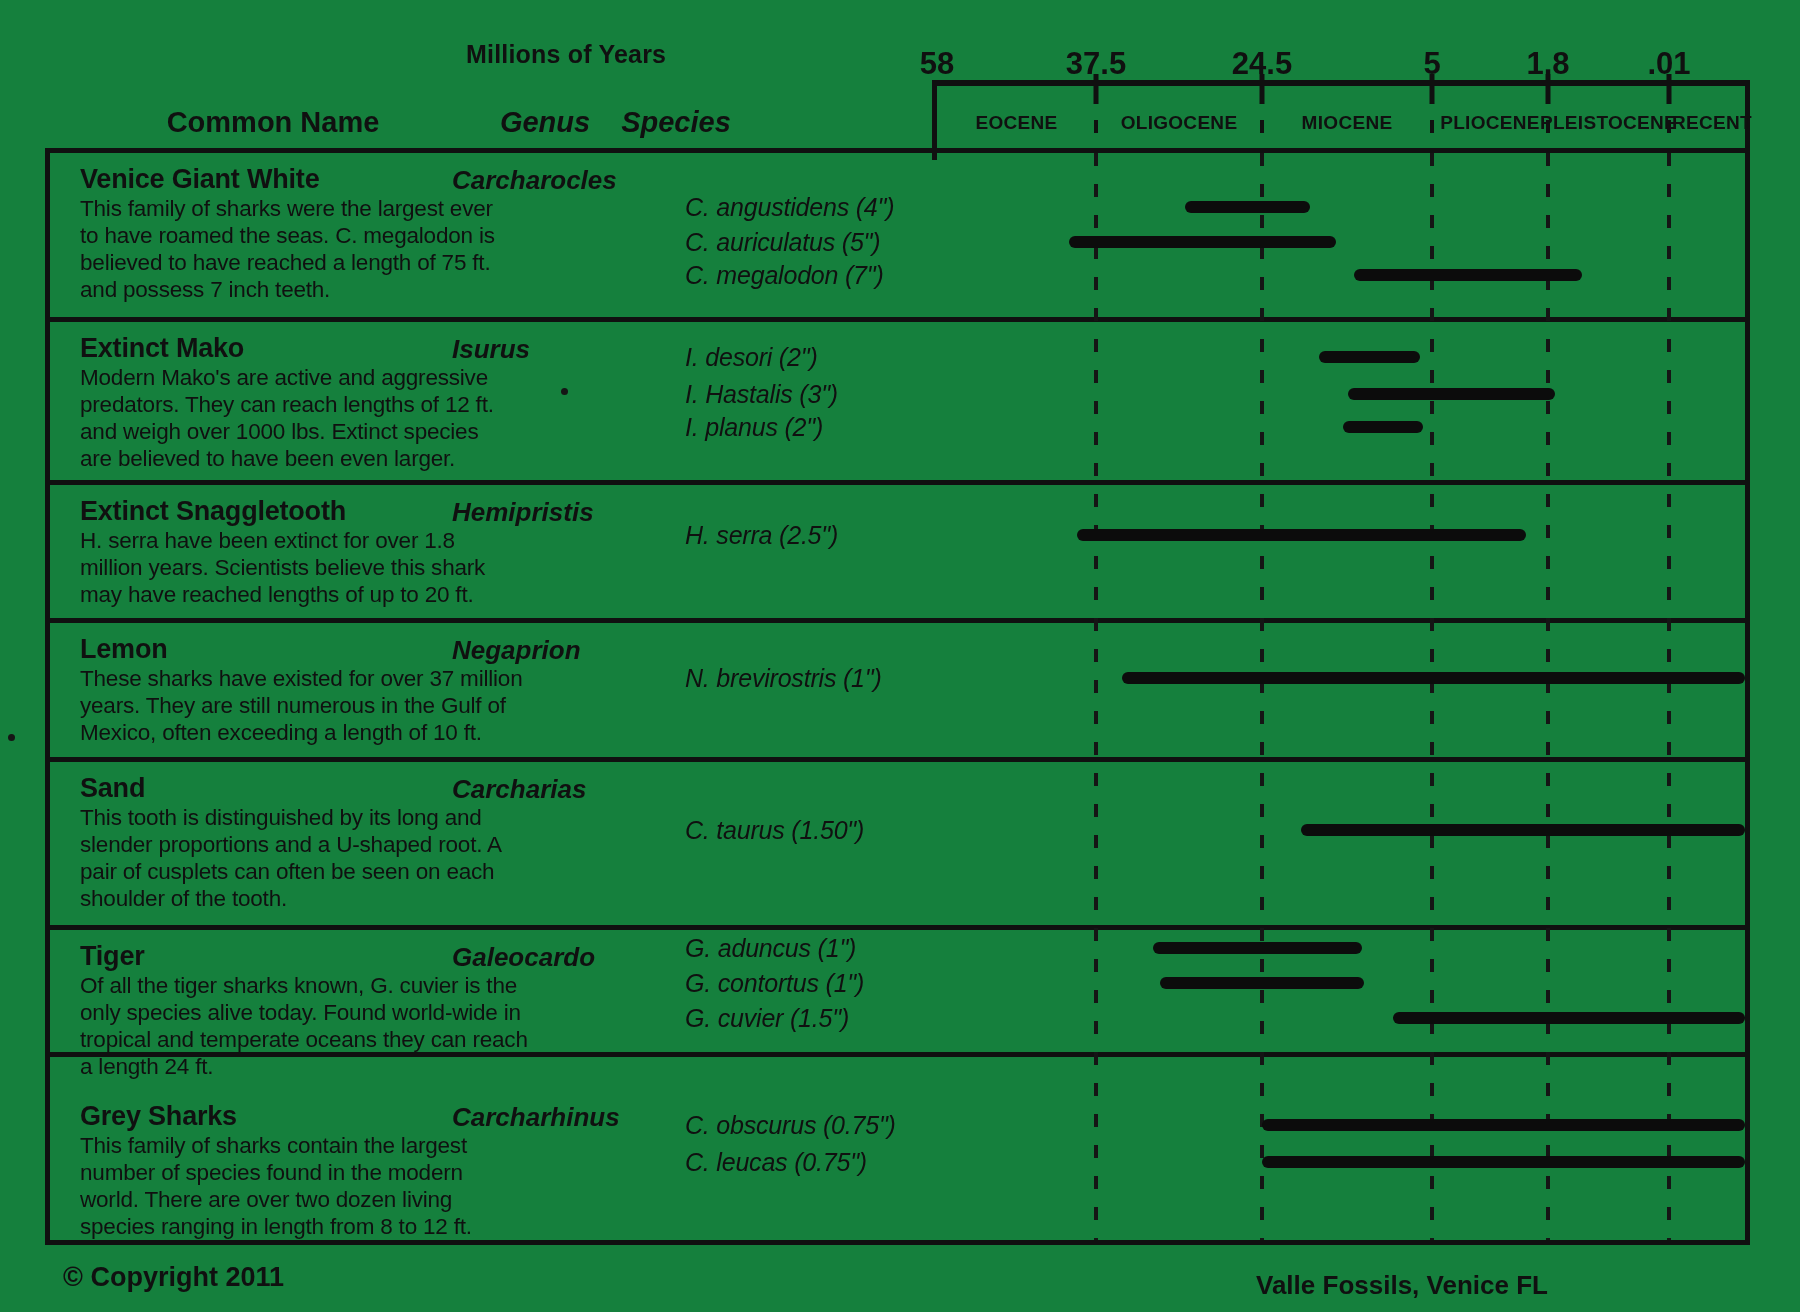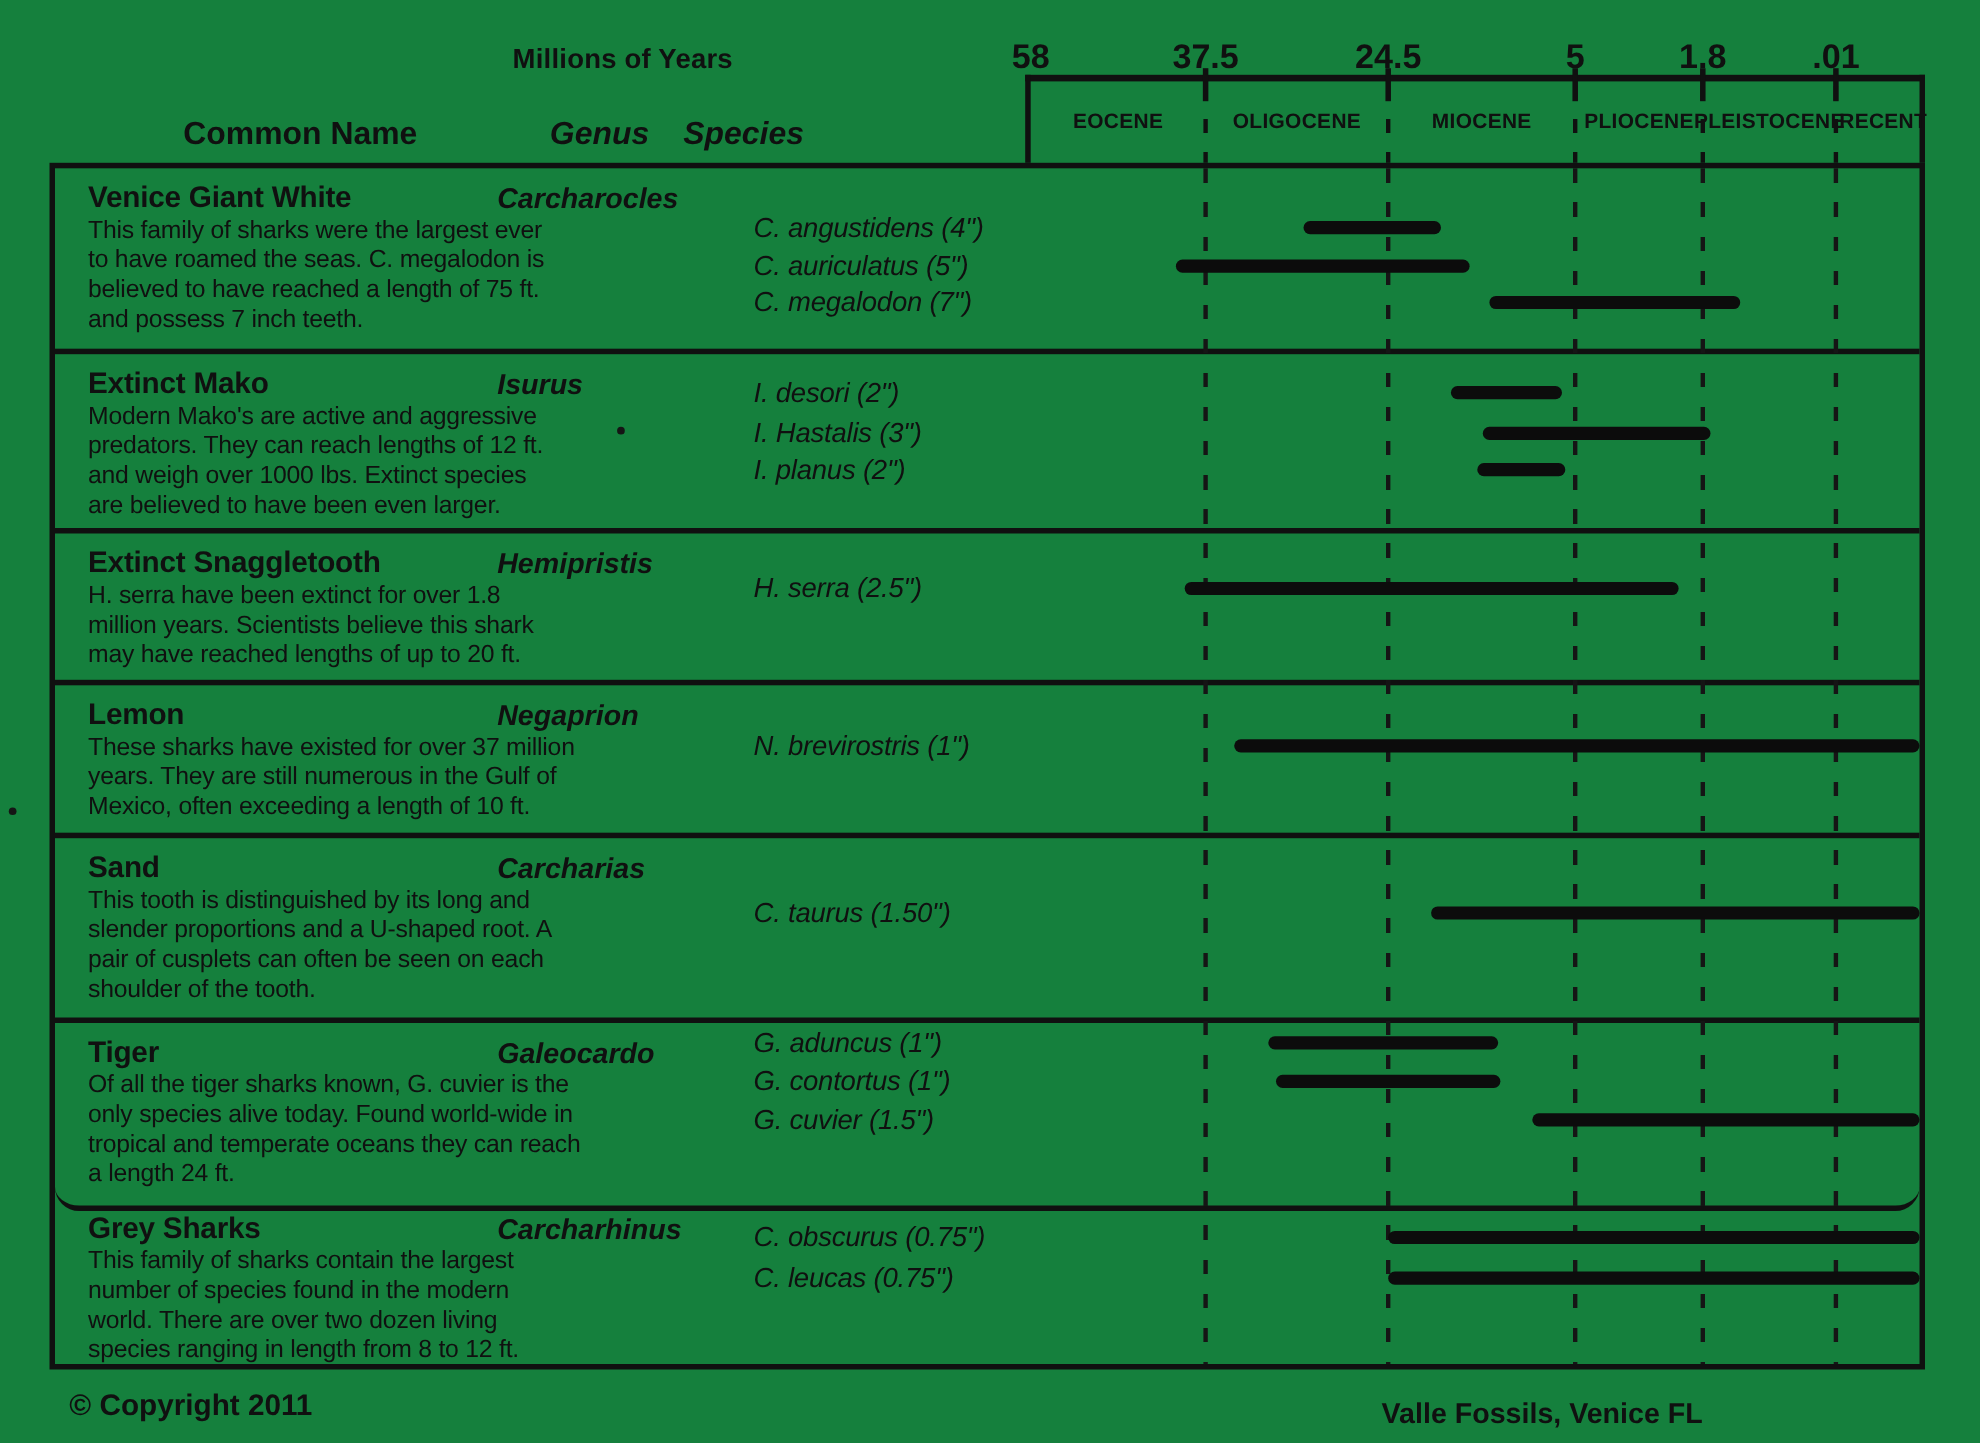--- a/index.html
+++ b/index.html
@@ -7,21 +7,21 @@
     position:relative;width:1800px;height:1312px;background:#15803d;
     font-family:"Liberation Sans","DejaVu Sans",sans-serif;color:#101010;
     overflow:hidden;
   }
   .abs{position:absolute;}
   
   .moy{left:466px;top:40px;font-size:25px;font-weight:bold;letter-spacing:0.2px;}
   .colhead{top:106px;font-size:29px;font-weight:bold;transform:translateX(-50%);white-space:nowrap;}
   .colhead.italic{font-style:italic;}
   
-  .tlbox{left:932px;top:68px;width:818px;height:80px;border-top:6px solid #101010;
+  .tlbox{left:932px;top:80px;width:818px;height:80px;border-top:6px solid #101010;
          border-left:5px solid #101010;border-right:5px solid #101010;box-sizing:border-box;}
   .ticknum{position:absolute;top:-40px;transform:translateX(-50%);font-size:31px;font-weight:bold;white-space:nowrap;}
   .tickmark{position:absolute;top:-12px;width:5px;height:30px;background:#101010;transform:translateX(-50%);}
   .epoch{position:absolute;top:0;height:74px;display:flex;align-items:center;justify-content:center;
          font-size:19px;font-weight:bold;letter-spacing:0.3px;white-space:nowrap;}
   .hdash{position:absolute;top:4px;width:4px;height:70px;
          background:repeating-linear-gradient(to bottom,#101010 0 13px,transparent 13px 30px);transform:translateX(-50%);}
   
   .tbody{left:45px;top:148px;width:1705px;height:1097px;border:5px solid #101010;box-sizing:border-box;}
   .vdash{position:absolute;top:0;width:4px;height:100%;
@@ -140,21 +140,21 @@
           <div class="rowtitle">Sand</div>
           <div class="descline">This tooth is distinguished by its long and</div>
           <div class="descline">slender proportions and a U-shaped root. A</div>
           <div class="descline">pair of cusplets can often be seen on each</div>
           <div class="descline">shoulder of the tooth.</div>
         </div>
         <div class="rowgenus">Carcharias</div>
         <div class="spname" style="top: 53px;">C. taurus (1.50")</div>
         <div class="bar" style="left: 1251.23px; width: 443.769px; top: 62px;"></div>
       </div>
-      <div class="row" style="top: 777px; height: 171px; border-radius: 22px;">
+      <div class="row" style="top: 777px; height: 127px;">
         <div class="rowtext">
           <div class="rowtitle">Tiger</div>
           <div class="descline">Of all the tiger sharks known, G. cuvier is the</div>
           <div class="descline">only species alive today. Found world-wide in</div>
           <div class="descline">tropical and temperate oceans they can reach</div>
           <div class="descline">a length 24 ft.</div>
         </div>
         <div class="rowgenus">Galeocardo</div>
         <div class="spname" style="top: 3px;">G. aduncus (1")</div>
         <div class="bar" style="left: 1103.46px; width: 208.795px; top: 12px;"></div>

